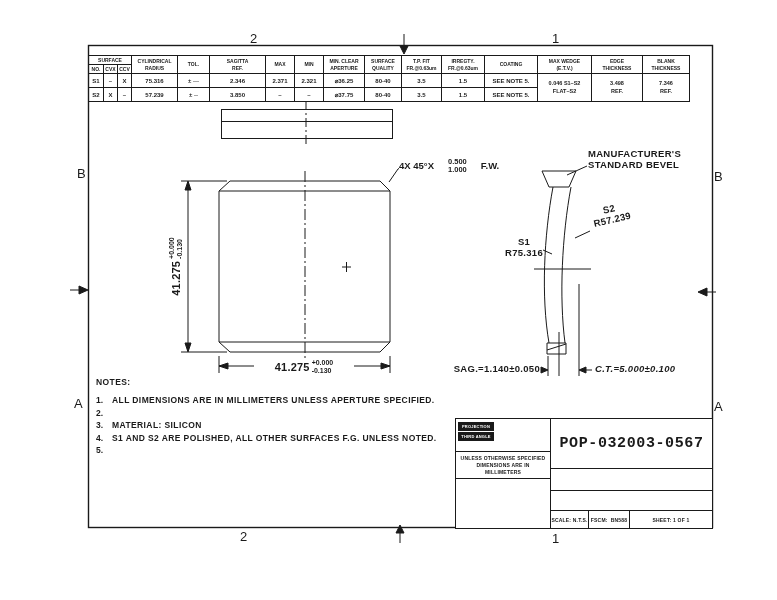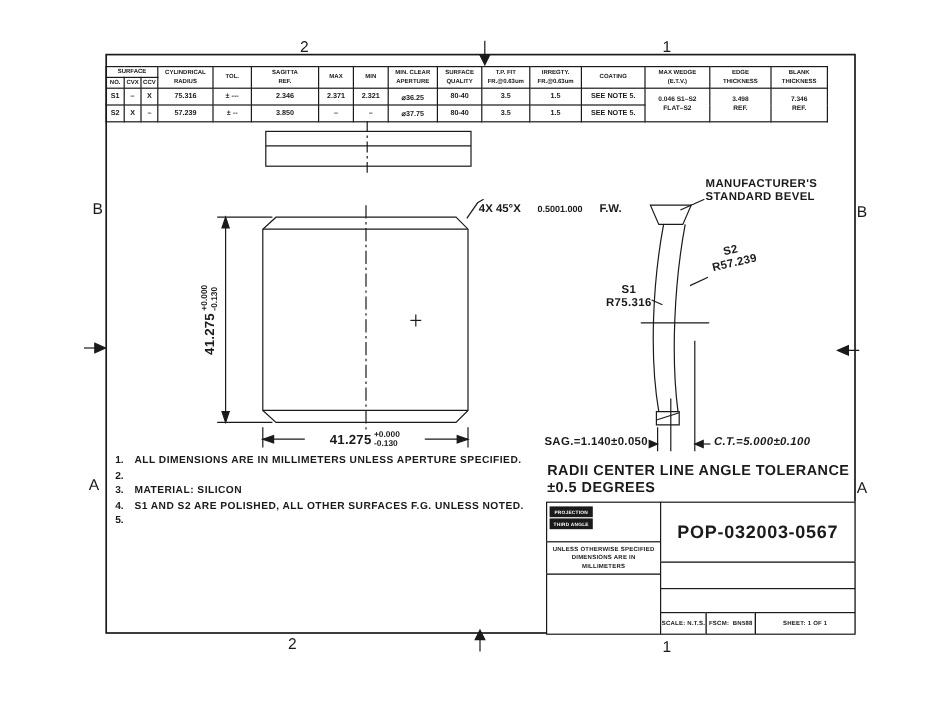--- a/index.html
+++ b/index.html
@@ -17,21 +17,21 @@
   table.spec .stack span{display:block;}
   table.spec td.two span{display:block;font-size:5.5px;line-height:1.3;}
   tr.hr1 th{height:8px;} tr.hr2 th{height:8px;}
 
   
   .dim{position:absolute;display:flex;align-items:center;justify-content:center;background:#fff;gap:2px;}
   .dim-val{font-size:11px;font-weight:bold;letter-spacing:.2px;}
   .tolstack{display:flex;flex-direction:column;font-size:7px;font-weight:bold;line-height:1.05;}
   .chamfer{position:absolute;display:flex;align-items:center;gap:3px;background:#fff;}
   .chamfer .pre,.chamfer .suf{font-size:9.5px;font-weight:bold;}
-  .frac{display:flex;font-size:7.5px;font-weight:bold;line-height:1.05;}
+  .frac{display:flex;flex-direction:column;font-size:7.5px;font-weight:bold;line-height:1.05;}
   .lbl{position:absolute;font-size:9.5px;font-weight:bold;letter-spacing:.3px;line-height:11px;}
   .lbl span{display:block;}
   .radii{position:absolute;font-size:12px;font-weight:bold;letter-spacing:.4px;line-height:14px;}
   .radii span{display:block;}
 
   
   .notes{position:absolute;left:96px;top:377px;width:345px;}
   .notes-title{font-size:8.5px;font-weight:bold;margin-bottom:7px;letter-spacing:.4px;}
   .note-row{display:flex;line-height:12.5px;}
   .note-num{width:16px;font-size:8.5px;font-weight:bold;flex:0 0 16px;}
@@ -272,21 +272,21 @@
   </div>
 
   <div class="dim" style="left:254px;top:359px;width:100px;height:15px;">
     <span class="dim-val">41.275</span>
     <span class="tolstack">
         <span>+0.000</span>
         <span>-0.130</span>
       </span>
   </div>
 
-  <div class="chamfer" style="left:399px;top:169px;gap:14px;">
+  <div class="chamfer" style="left:399px;top:158px;gap:14px;">
     <span class="pre">4X  45°X</span>
     <span class="frac">
         <span>0.500</span>
         <span>1.000</span>
       </span>
     <span class="suf">F.W.</span>
   </div>
 
   <div class="lbl" style="left:588px;top:148px;">
     <span>MANUFACTURER'S</span>
@@ -299,26 +299,23 @@
   <div class="lbl" style="left:504px;top:236px;width:40px;text-align:center;">
     <span>S1</span>
     <span>R75.316</span>
   </div>
   <div class="lbl" style="left:436px;top:363px;width:104px;text-align:right;">
     <span>SAG.=1.140±0.050</span>
   </div>
   <div class="lbl" style="left:595px;top:363px;font-style:italic;">
     <span>C.T.=5.000±0.100</span>
   </div>
-  <div class="radii" style="left:456px;top:385px;">
-    <span>RADII CENTER LINE ANGLE TOLERANCE</span>
-    <span>±0.5 DEGREES</span>
-  </div>
 
   <div class="notes">
+    <div class="notes-title">NOTES:</div>
     <div class="note-row">
       <span class="note-num">1.</span>
       <span class="note-text">ALL DIMENSIONS ARE IN MILLIMETERS UNLESS APERTURE SPECIFIED.</span>
     </div>
     <div class="note-row">
       <span class="note-num">2.</span>
     </div>
     <div class="note-row">
       <span class="note-num">3.</span>
       <span class="note-text">MATERIAL: SILICON</span>
@@ -334,21 +331,21 @@
 
   <div class="tbcell" style="left:455px;top:418px;width:96px;height:34px;"></div>
   <div class="tbcell" style="left:455px;top:451px;width:96px;height:28px;">
     <div class="uos">
       <span>UNLESS OTHERWISE SPECIFIED</span>
       <span>DIMENSIONS ARE IN</span>
       <span>MILLIMETERS</span>
     </div>
   </div>
   <div class="tbcell" style="left:455px;top:478px;width:96px;height:51px;"></div>
-  <div class="tbcell" style="left:550px;top:418px;width:163px;height:51px;">
+  <div class="tbcell" style="left:550px;top:418px;width:163px;height:51px;font-family:Liberation Mono, monospace;">
     <div class="pn">POP-032003-0567</div>
   </div>
   <div class="tbcell" style="left:550px;top:468px;width:163px;height:23px;"></div>
   <div class="tbcell" style="left:550px;top:490px;width:163px;height:21px;"></div>
   <div class="tbcell" style="left:550px;top:510px;width:39px;height:19px;">
     <div class="tbsmall">
         <span>SCALE: N.T.S.</span>
       </div>
   </div>
   <div class="tbcell" style="left:588px;top:510px;width:42px;height:19px;">

